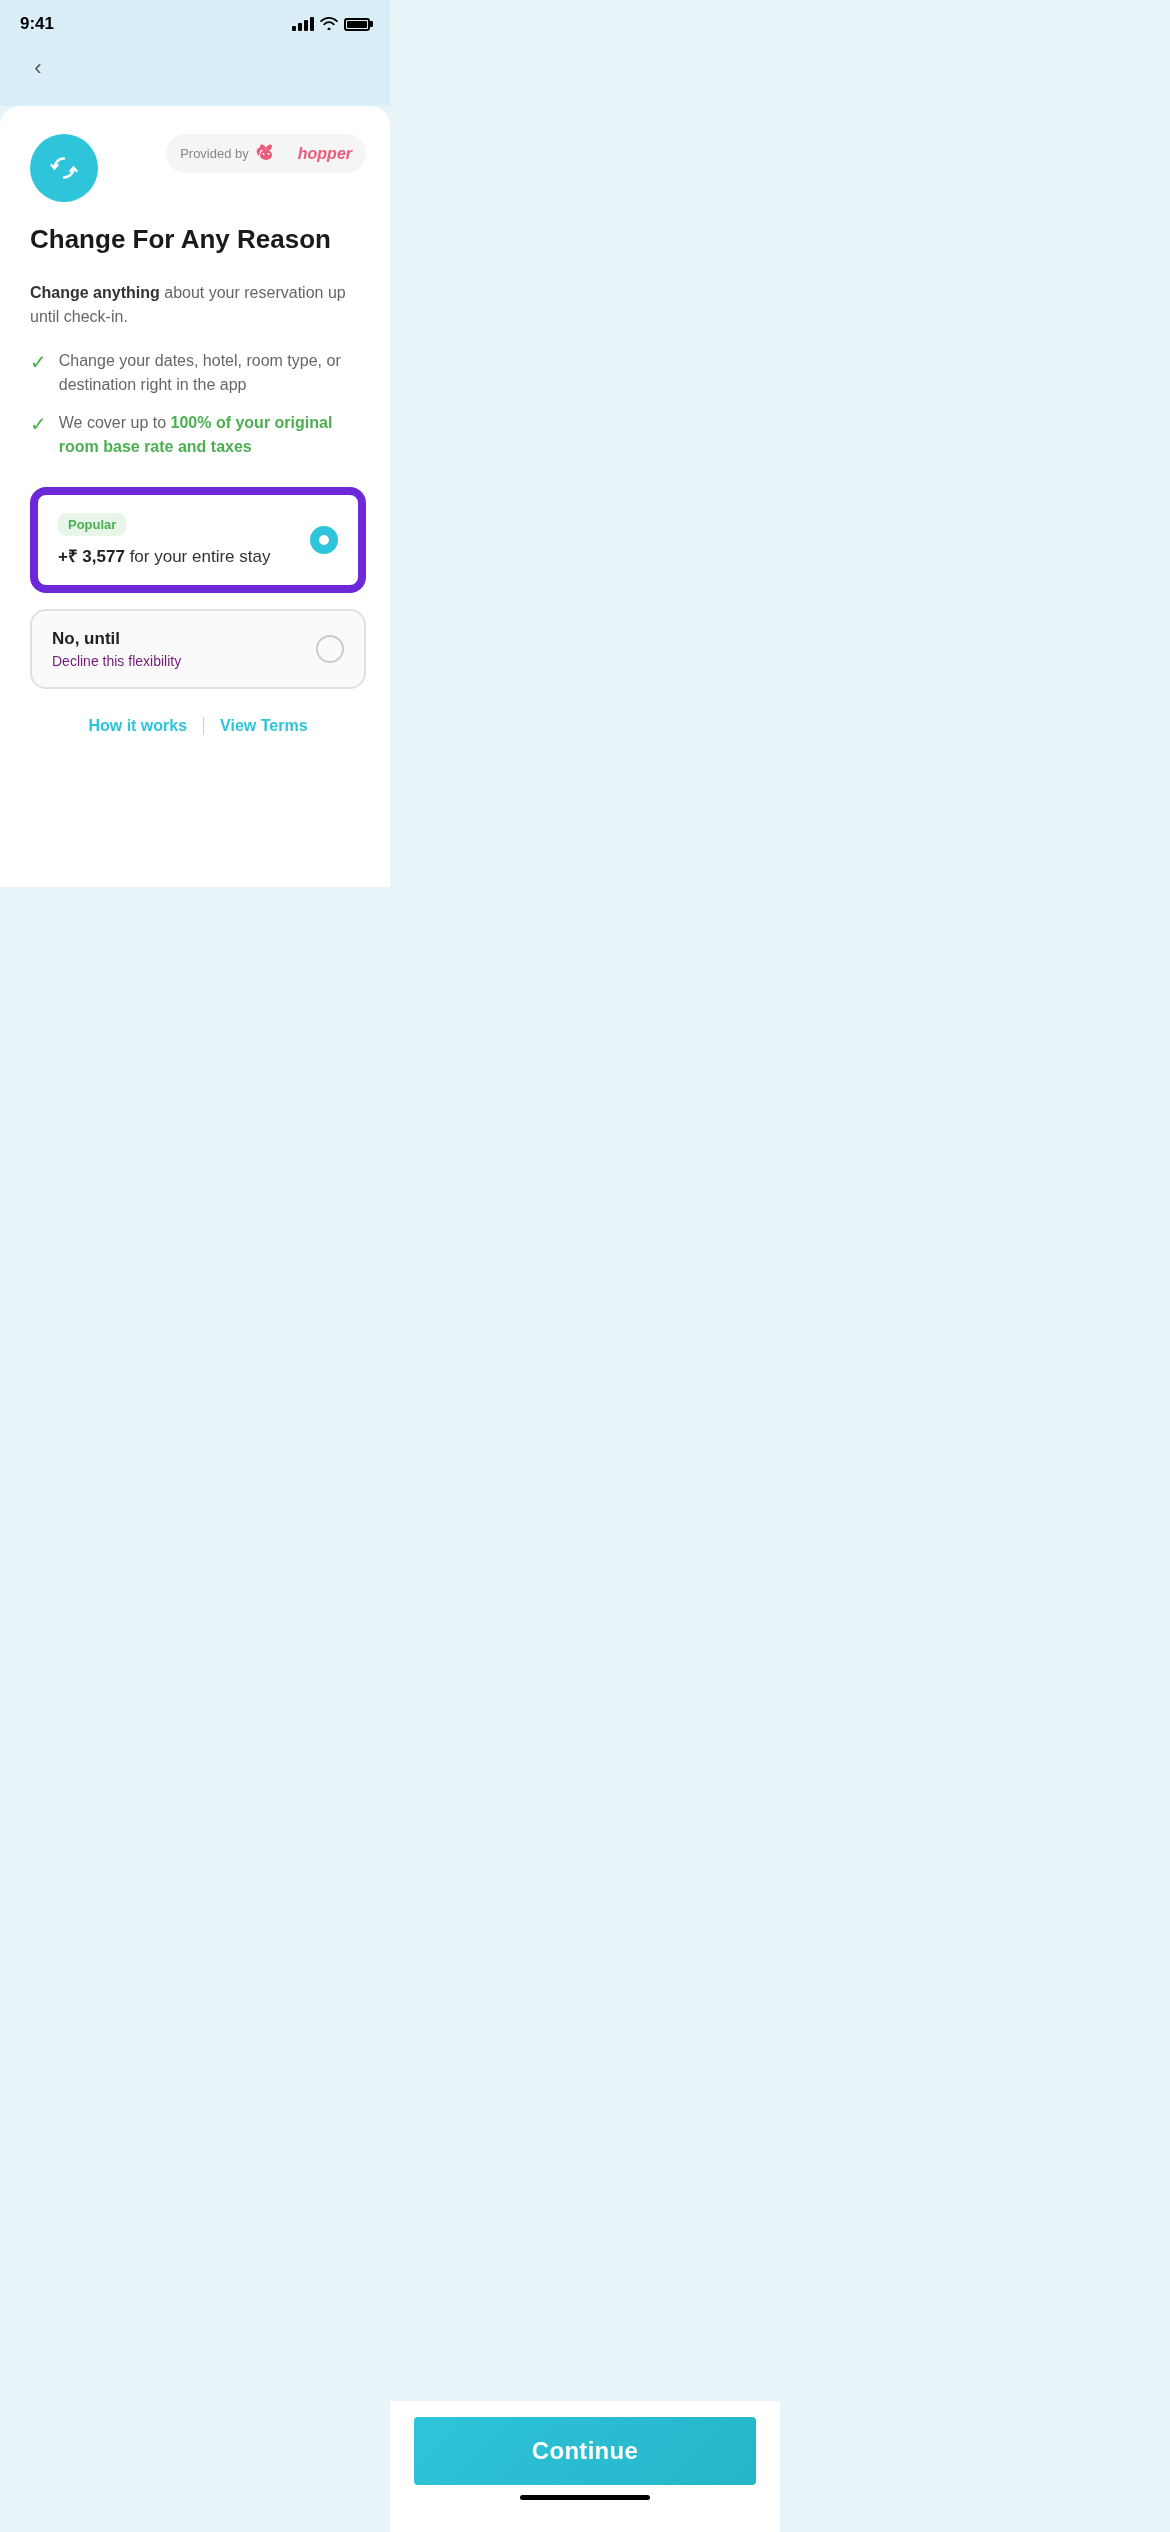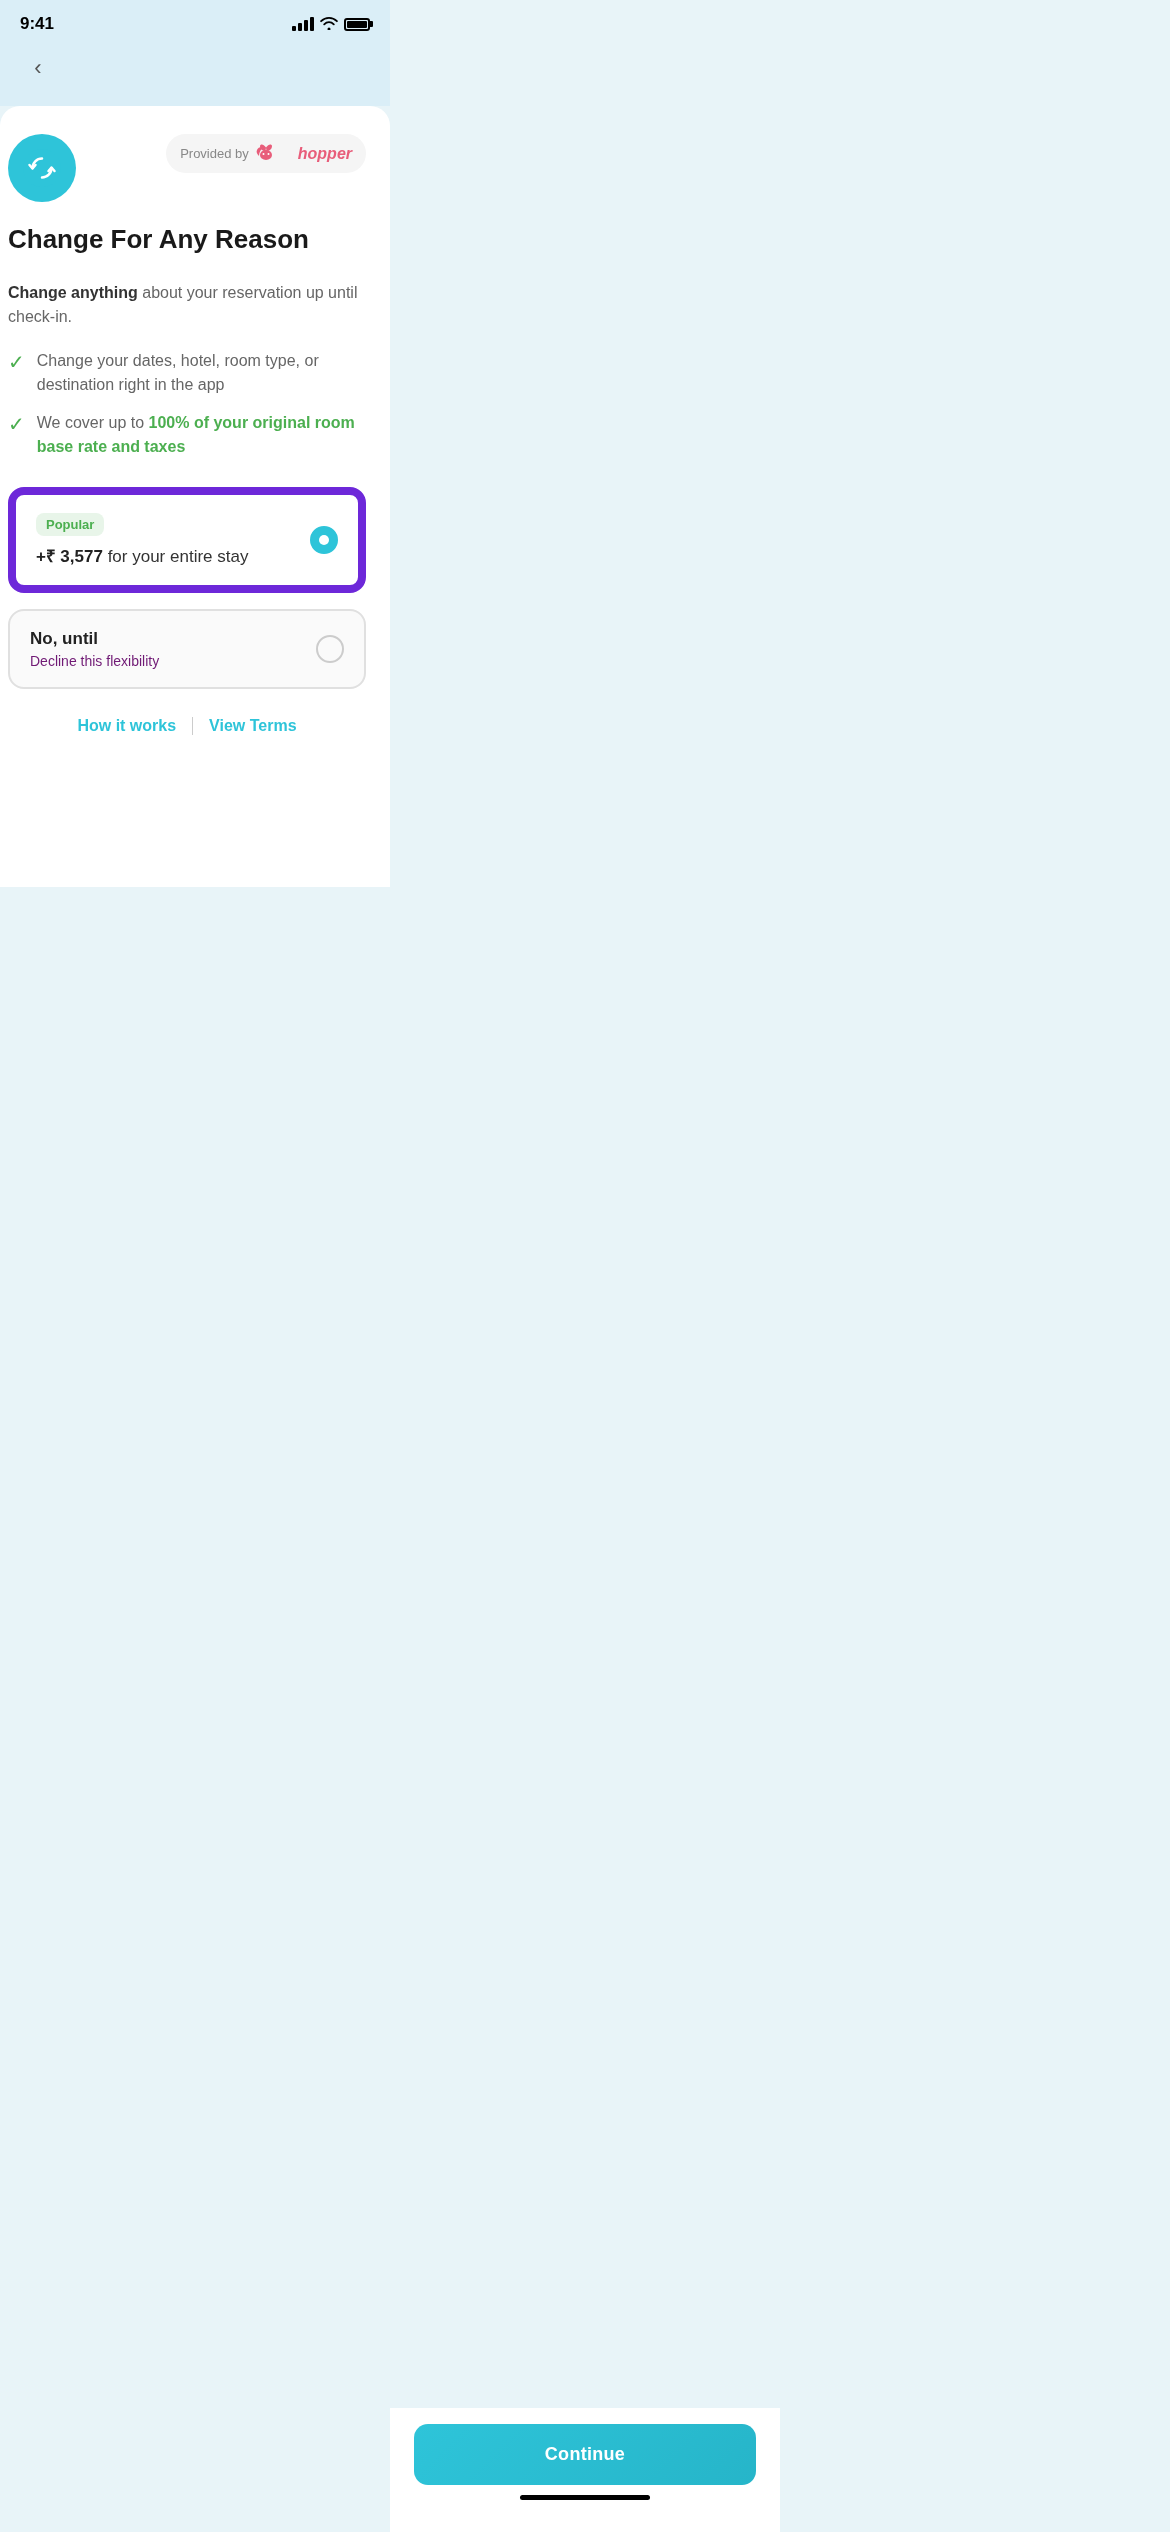--- a/index.html
+++ b/index.html
@@ -95,21 +95,21 @@
     .back-arrow {
       font-size: 22px;
       color: #555;
       font-weight: 300;
     }
 
     .content {
       background: #fff;
       border-radius: 20px 20px 0 0;
       margin-top: 0;
-      padding: 28px 24px 120px 8px;
+      padding: 28px 24px 120px 30px;
       min-height: 720px;
     }
 
     .top-row {
       display: flex;
       align-items: flex-start;
       justify-content: space-between;
       margin-bottom: 22px;
     }
 
@@ -328,23 +328,23 @@
       width: 390px;
       background: #fff;
       padding: 16px 24px 32px 24px;
     }
 
     .continue-button {
       width: 100%;
       background: linear-gradient(135deg, #2ec4d9, #26b5c9);
       color: #fff;
       border: none;
-      border-radius: 14px;
+      border-radius: 4px;
       padding: 20px;
-      font-size: 18px;
+      font-size: 24px;
       font-weight: 600;
       cursor: pointer;
       letter-spacing: 0.3px;
     }
 
     .home-indicator {
       width: 130px;
       height: 5px;
       background: #000;
       border-radius: 3px;

